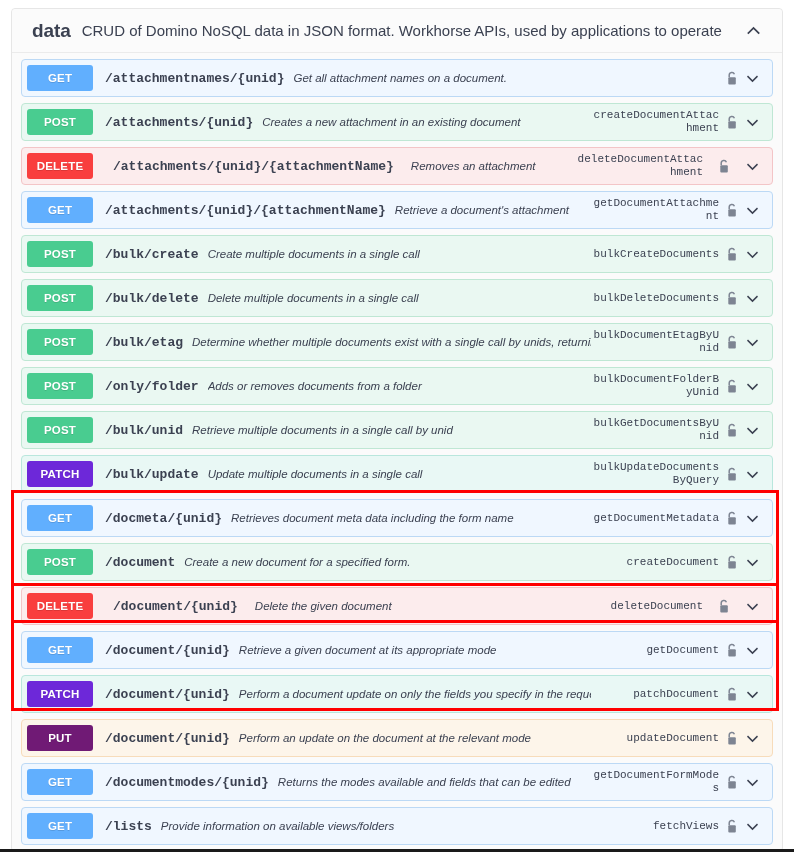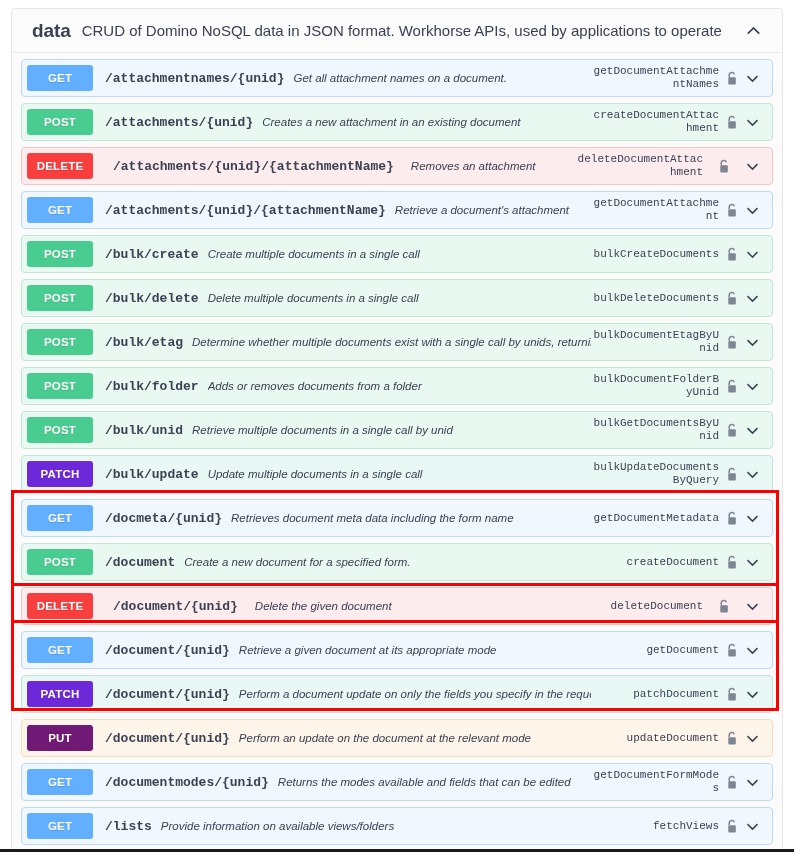--- a/index.html
+++ b/index.html
@@ -178,21 +178,20 @@
         <path d="M4 13 L10 7 L16 13" fill="none" stroke="#3b4151" stroke-width="2.1" stroke-linecap="square" stroke-linejoin="miter"></path>
       </svg>
     </span>
   </div>
 
   <div class="oplist" id="oplist">
       <div class="opblock r-get">
         <span class="method m-get">GET</span>
         <span class="path">/attachmentnames/{unid}</span>
         <span class="desc">Get all attachment names on a document.</span>
-        <span class="opid">getDocumentAttachmentNames</span>
         <span class="lock">
           <svg width="12" height="15" viewBox="0 0 12 15" aria-hidden="true">
   <path d="M3.2 6.3 V4.1 a2.7 2.7 0 0 1 5.2 -0.9" fill="none" stroke="#7d8492" stroke-width="1.5"></path>
   <rect x="2.3" y="6.2" width="7.5" height="7.2" rx="1" fill="#7d8492"></rect>
 </svg>
         </span>
         <span class="chev">
           <svg width="15" height="15" viewBox="0 0 20 20" aria-hidden="true">
   <path d="M4 7.5 L10 13.5 L16 7.5" fill="none" stroke="#3b4151" stroke-width="1.9" stroke-linecap="square" stroke-linejoin="miter"></path>
 </svg>
@@ -295,21 +294,21 @@
 </svg>
         </span>
         <span class="chev">
           <svg width="15" height="15" viewBox="0 0 20 20" aria-hidden="true">
   <path d="M4 7.5 L10 13.5 L16 7.5" fill="none" stroke="#3b4151" stroke-width="1.9" stroke-linecap="square" stroke-linejoin="miter"></path>
 </svg>
         </span>
       </div>
       <div class="opblock r-post">
         <span class="method m-post">POST</span>
-        <span class="path">/bulk/folder</span>
+        <span class="path">/only/folder</span>
         <span class="desc">Adds or removes documents from a folder</span>
         <span class="opid">bulkDocumentFolderByUnid</span>
         <span class="lock">
           <svg width="12" height="15" viewBox="0 0 12 15" aria-hidden="true">
   <path d="M3.2 6.3 V4.1 a2.7 2.7 0 0 1 5.2 -0.9" fill="none" stroke="#7d8492" stroke-width="1.5"></path>
   <rect x="2.3" y="6.2" width="7.5" height="7.2" rx="1" fill="#7d8492"></rect>
 </svg>
         </span>
         <span class="chev">
           <svg width="15" height="15" viewBox="0 0 20 20" aria-hidden="true">

